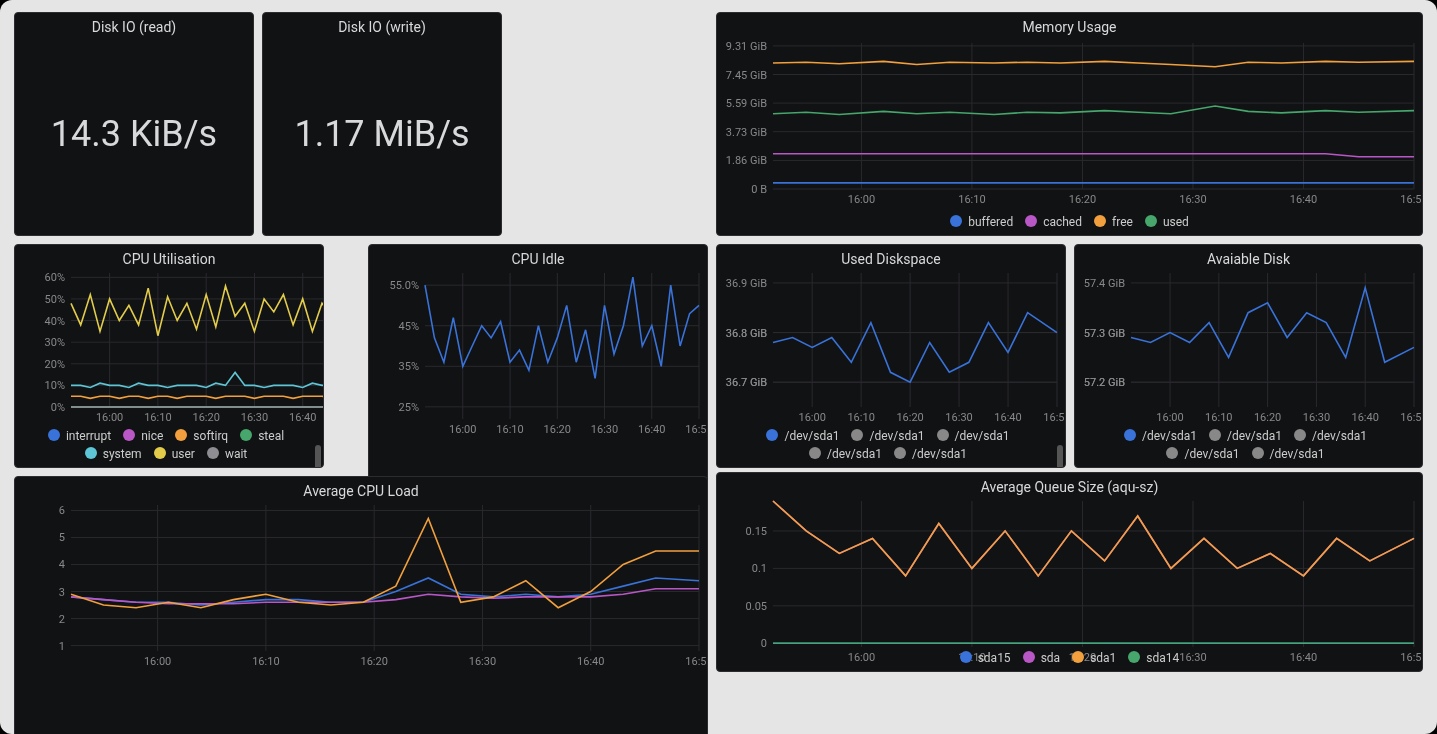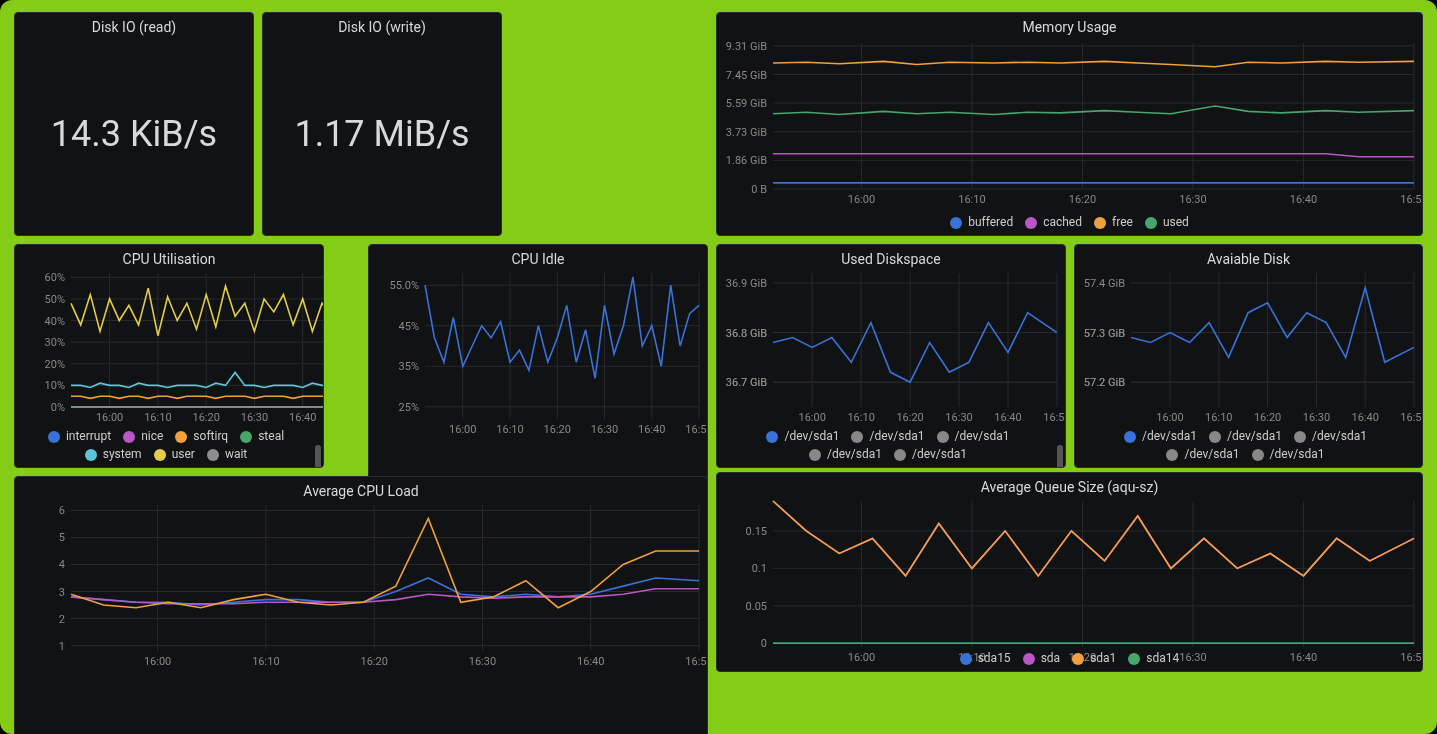--- a/index.html
+++ b/index.html
@@ -1,21 +1,21 @@
 <!DOCTYPE html>
 <html><head>
 <meta charset="utf-8">
 <style>
 html,body{margin:0;padding:0;background:#000;color:#ccc;font-family:-apple-system,BlinkMacSystemFont,"Segoe UI",Roboto,sans-serif;font-size:12px;width:1437px;height:734px;overflow:hidden}
-.dash{position:relative;width:1437px;height:734px;padding:16px;box-sizing:border-box;background:#84cc16;border-radius:12px}
+.dash{position:relative;width:1437px;height:734px;padding:16px;box-sizing:border-box;background:#e5e5e5;border-radius:12px}
 .panel{position:absolute;background:#111214;border:1px solid #2c2c30;border-radius:4px;box-sizing:border-box;overflow:hidden}
 .panel-title{text-align:center;color:#d8d9da;font-size:14px;padding:6px 0 2px;font-weight:400}
 .bignum{display:flex;justify-content:center;align-items:center;height:calc(100% - 28px);color:#d8d9da;font-size:36px;font-weight:400}
 .legend{display:flex;flex-wrap:wrap;justify-content:center;gap:4px 12px;padding:4px 6px;font-size:12px;color:#ccc;line-height:14px}
-.legend-item{display:inline-flex;align-items:flex-end;gap:6px}
+.legend-item{display:inline-flex;align-items:flex-start;gap:6px}
 .dot{width:12px;height:12px;border-radius:50%;display:inline-block}
 .axis-text{fill:#888;font-size:11px}
 .grid line{stroke:#2a2a2e;stroke-width:1}
 .series{fill:none;stroke-width:1.6}
 .scrollbar{position:absolute;right:2px;top:50%;width:6px;height:36px;background:#555;border-radius:3px}
 </style>
 </head>
 <body>
 
 <div class="dash">

